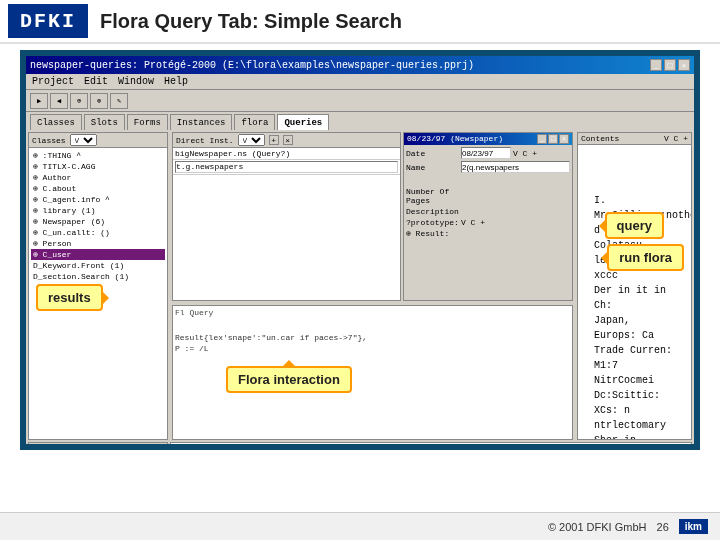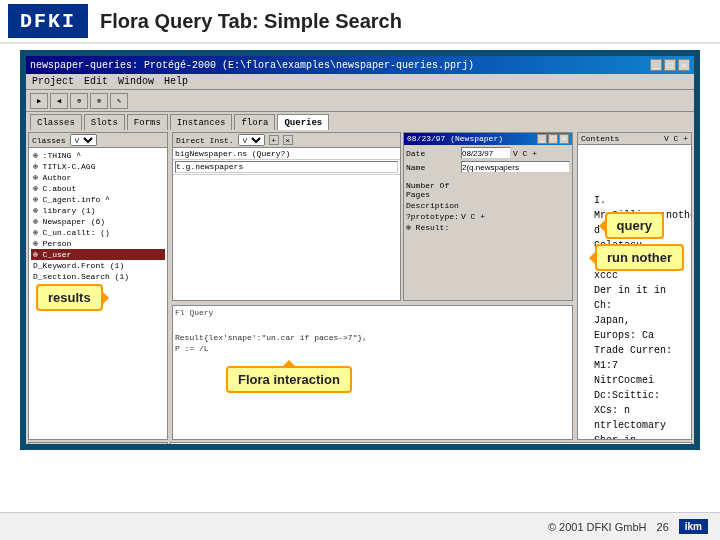--- a/index.html
+++ b/index.html
@@ -176,21 +176,21 @@
     .panel-content {
       padding: 2px;
       overflow: hidden;
     }
     .tree-item {
       padding: 1px 2px;
       font-size: 8px;
       white-space: nowrap;
     }
     .tree-item.selected {
-      background: #7f1d1d;
+      background: #701a75;
       color: #fff;
     }
 
     
     .center-panels {
       flex: 1;
       display: flex;
       flex-direction: column;
       gap: 2px;
       margin: 2px;
@@ -481,21 +481,21 @@
                 </div>
               </div>
               <div style="padding:2px;">
                 <div style="display:flex;align-items:center;margin-bottom:2px;">
                   <span style="width:55px;font-size:8px;">Date</span>
                   <div style="flex:1;display:flex;gap:2px;align-items:center;">
                     <input type="text" style="border: 1px inset rgb(204, 204, 204); height: 12px; font-size: 8px; width: 50px;" value="08/23/97">
                     <span style="font-size:8px;">V C +</span>
                   </div>
                 </div>
-                <div style="display:flex;align-items:center;margin-bottom:8px;">
+                <div style="display:flex;align-items:center;margin-bottom:14px;">
                   <span style="width:55px;font-size:8px;">Name</span>
                   <input type="text" style="border: 1px inset rgb(204, 204, 204); height: 12px; font-size: 8px; flex: 1 1 0%; width: 90px;" value="2(q.newspapers">
                 </div>
                 <div style="display:flex;align-items:center;margin-bottom:2px;">
                   <span style="width:55px;font-size:8px;">Number Of Pages</span>
                 </div>
                 <div style="display:flex;align-items:center;margin-bottom:2px;">
                   <span style="width:55px;font-size:8px;">Description</span>
                 </div>
                 <div style="display:flex;align-items:center;margin-bottom:2px;">
@@ -557,21 +557,21 @@
 
       </div>
 
     </div>
 
     <div class="callout callout-query">
       <span>query</span>
     </div>
 
     <div class="callout callout-runquery">
-      <span>run nother</span>
+      <span>run flora</span>
     </div>
 
     <div class="callout callout-results">
       <span>results</span>
     </div>
 
     <div class="callout callout-flora">
       <span>Flora interaction</span>
     </div>
 

